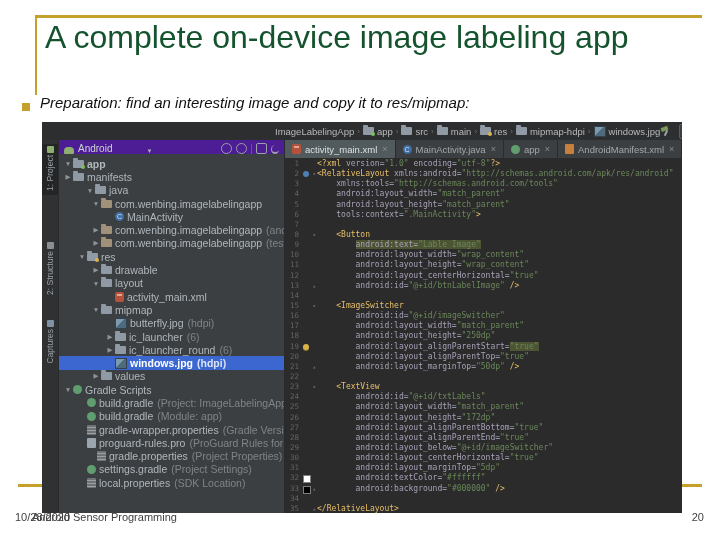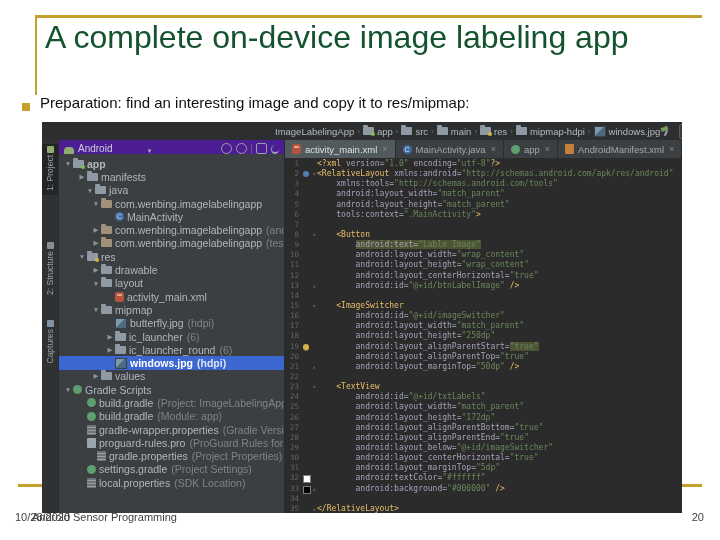--- a/index.html
+++ b/index.html
@@ -6,21 +6,21 @@
   body{width:720px;height:540px;background:#ffffff;position:relative;overflow:hidden;
        font-family:"Liberation Sans",sans-serif;}
 
   
   .gold-top{position:absolute;left:35px;top:15px;width:667px;height:3px;background:#c4a12b;}
   .gold-left{position:absolute;left:35px;top:15px;width:2px;height:80px;background:#c4a12b;}
   .gold-divider{position:absolute;left:18px;top:484px;width:684px;height:3px;background:#c4a12b;z-index:0;}
   .slide-title{position:absolute;left:45px;top:16px;width:660px;font-size:32px;line-height:42px;
        color:#14532d;letter-spacing:0;}
   .bullet-sq{position:absolute;left:22px;top:103px;width:8px;height:8px;background:#c4a12b;}
-  .bullet-text{position:absolute;left:40px;top:94px;font-size:15px;color:#101010;}
+  .bullet-text{position:absolute;left:40px;top:94px;font-size:15px;color:#101010;font-style:italic;}
   .footer{position:absolute;left:0;top:511px;width:720px;font-size:11px;color:#3f3f3f;}
   .footer .f-date{position:absolute;left:15px;}
   .footer .f-center{position:absolute;left:0;right:0;text-align:left;padding-left:32px;}
   .footer .f-page{position:absolute;right:16px;}
 
   
   .ide{position:absolute;left:42px;top:122px;width:640px;height:391px;background:#2b2b2b;
        z-index:1;overflow:hidden;font-family:"Liberation Sans",sans-serif;}
 
   
@@ -194,21 +194,21 @@
         <span class="hdiv"></span>
         <span class="hicon gear"></span>
         <span class="hicon hide"></span>
       </div>
       <div class="tree">
           <div class="trow b" style="padding-left: 4px;">
             <span class="arr">▼</span>
             <span class="folder-app"></span>
             <span class="tl">app</span>
           </div>
-          <div class="trow" style="padding-left: 18px;">
+          <div class="trow" style="padding-left: 4px;">
             <span class="arr">▶</span>
             <span class="folder"></span>
             <span class="tl">manifests</span>
           </div>
           <div class="trow" style="padding-left: 26px;">
             <span class="arr">▼</span>
             <span class="folder"></span>
             <span class="tl">java</span>
           </div>
           <div class="trow" style="padding-left: 32px;">

